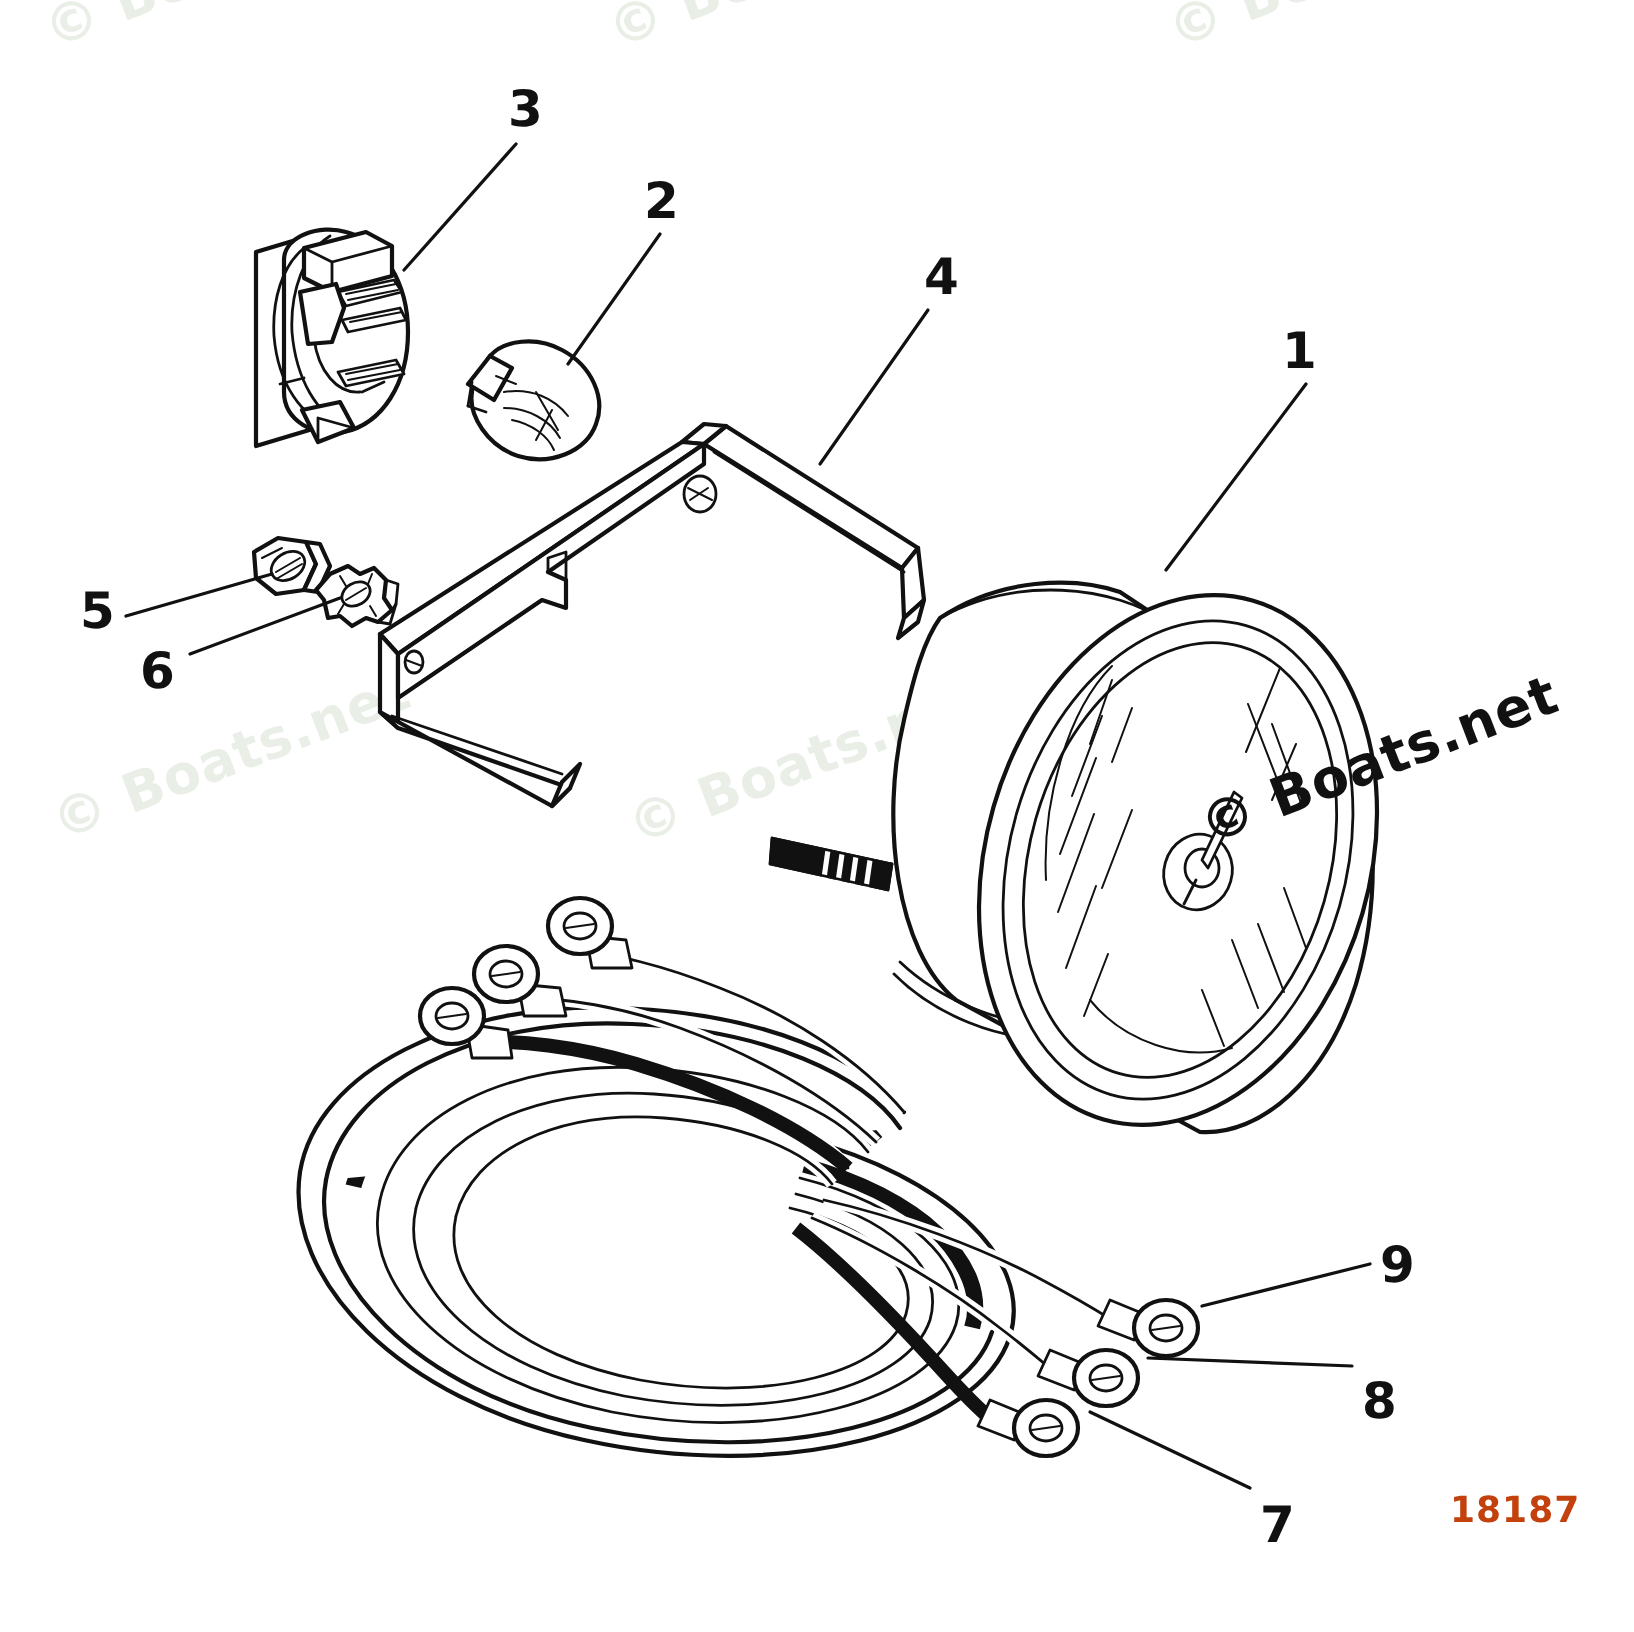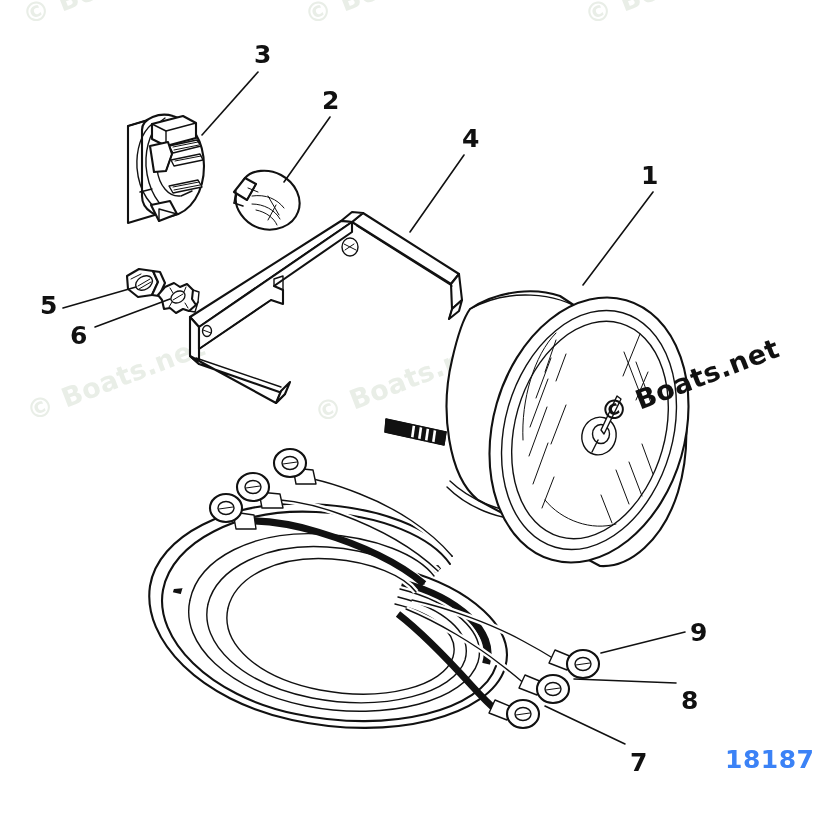--- a/index.html
+++ b/index.html
@@ -53,23 +53,23 @@
     font-weight: bold;
     font-size: 25px;
     color: #111111;
     line-height: 1;
     user-select: none;
   }
   .drawing-no {
     position: absolute;
     font-family: "DejaVu Sans", sans-serif;
     font-weight: bold;
-    font-size: 25px;
+    font-size: 18px;
     letter-spacing: 0.5px;
-    color: #3b82f6;
+    color: #c2410c;
     user-select: none;
   }
 </style>
 </head>
 <body>
 
 <div id="stage">
 
   <div class="wm-layer" id="wm-back">
       <div class="wm" style="left: 18px; top: 2px; color: rgb(233, 238, 231);">© Boats.net</div>

